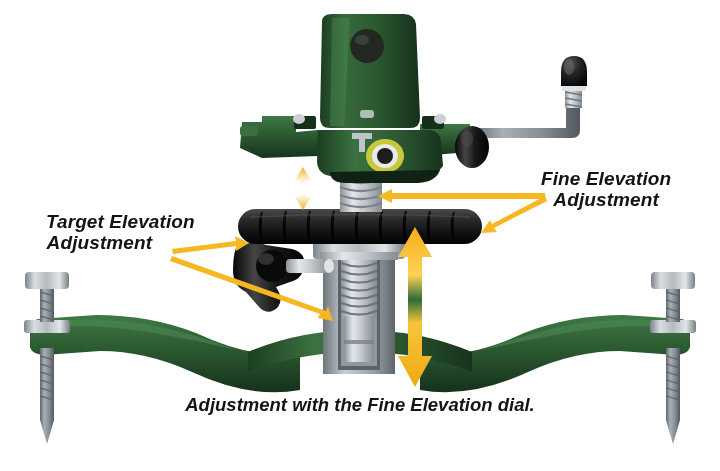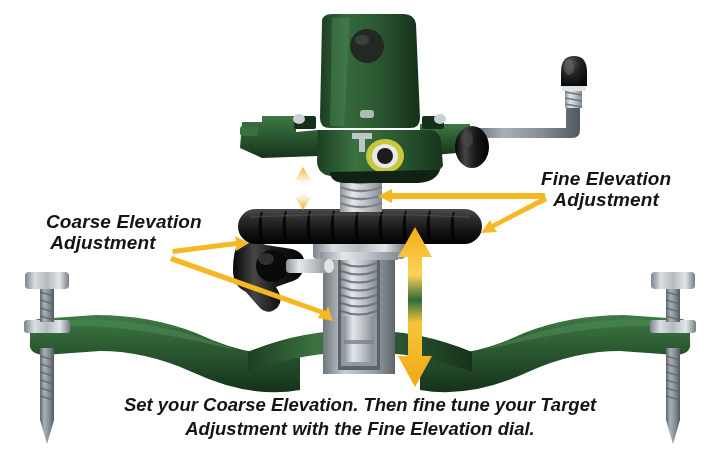--- a/index.html
+++ b/index.html
@@ -304,27 +304,26 @@
 
       <path d="M545 196 L492 224 L490 220 L481 233 L497 232 L494 228 L547 201 Z"></path>
 
       <path d="M172 249 L236 241 L235 236 L249 243 L236 251 L236 246 L173 254 Z"></path>
 
       <path d="M172 256 L326 311 L328 306 L333 321 L318 318 L320 314 L170 261 Z"></path>
     </g>
   </svg>
 
   <div class="annot" id="coarse-label">
-    <span class="ln">Coarse Elevation</span>
+    <span class="ln">Target Elevation</span>
     <span class="ln">Adjustment</span>
   </div>
 
   <div class="annot" id="fine-label">
     <span class="ln">Fine Elevation</span>
     <span class="ln">Adjustment</span>
   </div>
 
   <div id="caption">
-    <span class="ln">Set your Coarse Elevation. Then fine tune your Target</span>
     <span class="ln">Adjustment with the Fine Elevation dial.</span>
   </div>
 
 </div>
 
 </body></html>

